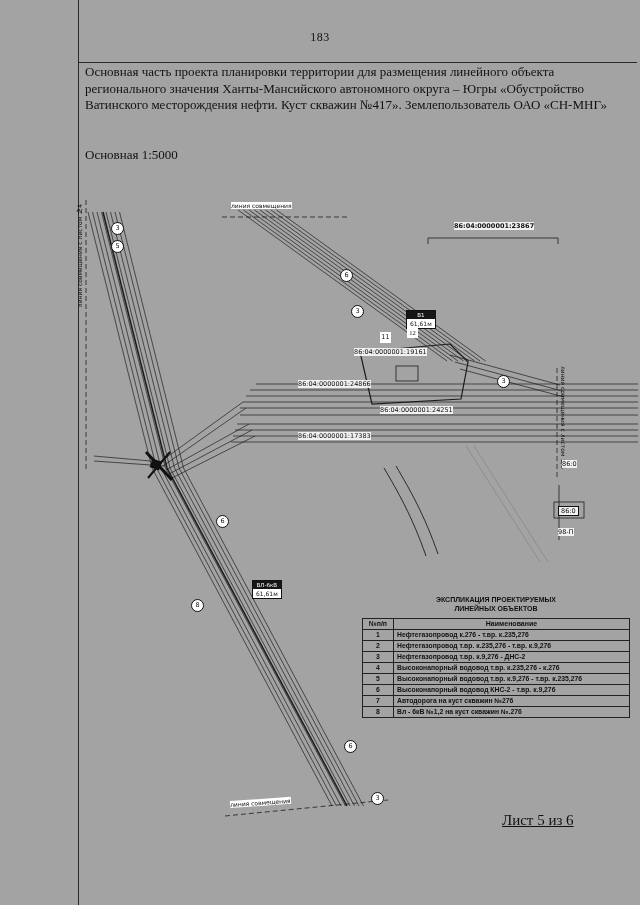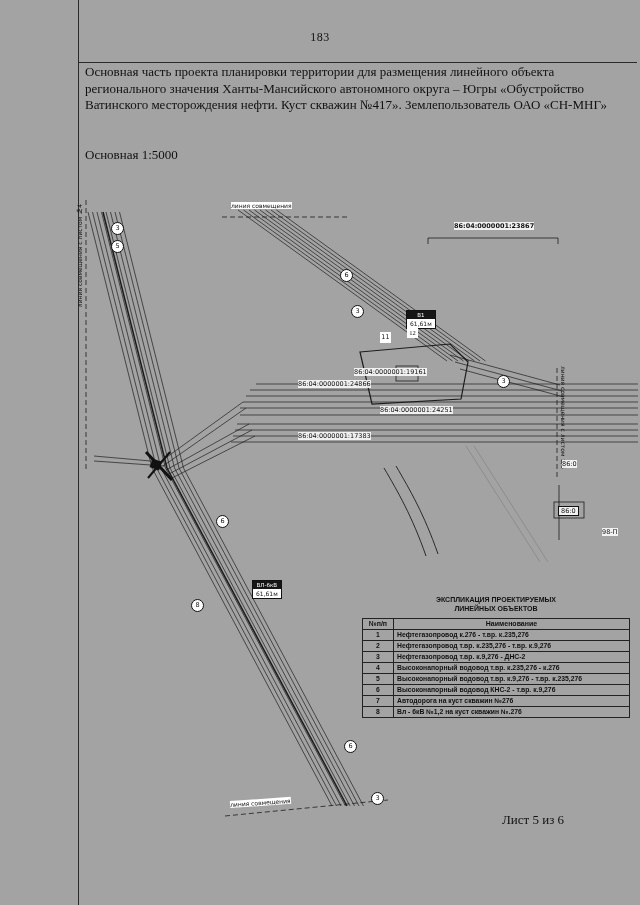--- a/index.html
+++ b/index.html
@@ -7,21 +7,21 @@
           font-family:"Liberation Serif", serif; color:#111; overflow:hidden; }
 
   .left-rule { position:absolute; left:78px; top:0; width:1px; height:905px; background:#2a2a2a; }
   .top-rule  { position:absolute; left:78px; top:62px; width:559px; height:1px; background:#2a2a2a; }
 
   .page-number { position:absolute; top:30px; left:0; width:640px; text-align:center;
                  font-size:12px; letter-spacing:.5px; }
   .doc-title { position:absolute; left:85px; top:64px; width:538px;
                font-size:13px; line-height:1.28; }
   .doc-scale { position:absolute; left:85px; top:147px; font-size:13px; }
-  .sheet-label { position:absolute; left:502px; top:812px; font-size:13px; }
+  .sheet-label { position:absolute; left:502px; top:812px; font-size:15px;text-decoration:underline; }
 
   .map-svg { position:absolute; left:0; top:0; }
 
   .map-label { position:absolute; font-family:"DejaVu Sans", sans-serif; font-size:6.5px;
                line-height:8px; color:#111; white-space:nowrap; background:rgba(255,255,255,.85); }
   .map-label.boxed { border:1px solid #111; padding:0 2px; }
 
   .mline { position:absolute; font-family:"DejaVu Sans", sans-serif; font-size:6px;
            color:#111; white-space:nowrap; background:#fff; }
   .mline-top { left:231px; top:202px; }
@@ -142,27 +142,27 @@
     </g>
   </svg>
 
   <div class="mline mline-top">линия совмещения</div>
   <div class="mline mline-bottom">линия совмещения</div>
   <div class="mline mline-left">линия совмещения с листом №4</div>
   <div class="mline mline-right">линия совмещения с листом №5</div>
 
   <div>
       <div class="map-label" style="left: 454px; top: 222px; font-weight: bold;">86:04:0000001:23867</div>
-      <div class="map-label" style="left: 354px; top: 368px;">86:04:0000001:19161</div>
+      <div class="map-label" style="left: 354px; top: 348px;">86:04:0000001:19161</div>
       <div class="map-label" style="left: 298px; top: 380px;">86:04:0000001:24866</div>
       <div class="map-label" style="left: 380px; top: 406px;">86:04:0000001:24251</div>
       <div class="map-label" style="left: 298px; top: 432px;">86:04:0000001:17383</div>
       <div class="map-label" style="left: 562px; top: 460px;">86:0</div>
       <div class="map-label boxed" style="left: 558px; top: 506px;">86:0</div>
-      <div class="map-label" style="left: 558px; top: 528px; margin-left: 44px;">98-П</div>
+      <div class="map-label" style="left: 558px; top: 528px;">98-П</div>
       <div class="mini-box" style="left: 406px; top: 310px;">
         <div class="hdr">В1</div>
         <div class="val">61,61м</div>
       </div>
       <div class="mini-box" style="left: 252px; top: 580px;">
         <div class="hdr">ВЛ-6кВ</div>
         <div class="val">61,61м</div>
       </div>
     </div>
   <div>

